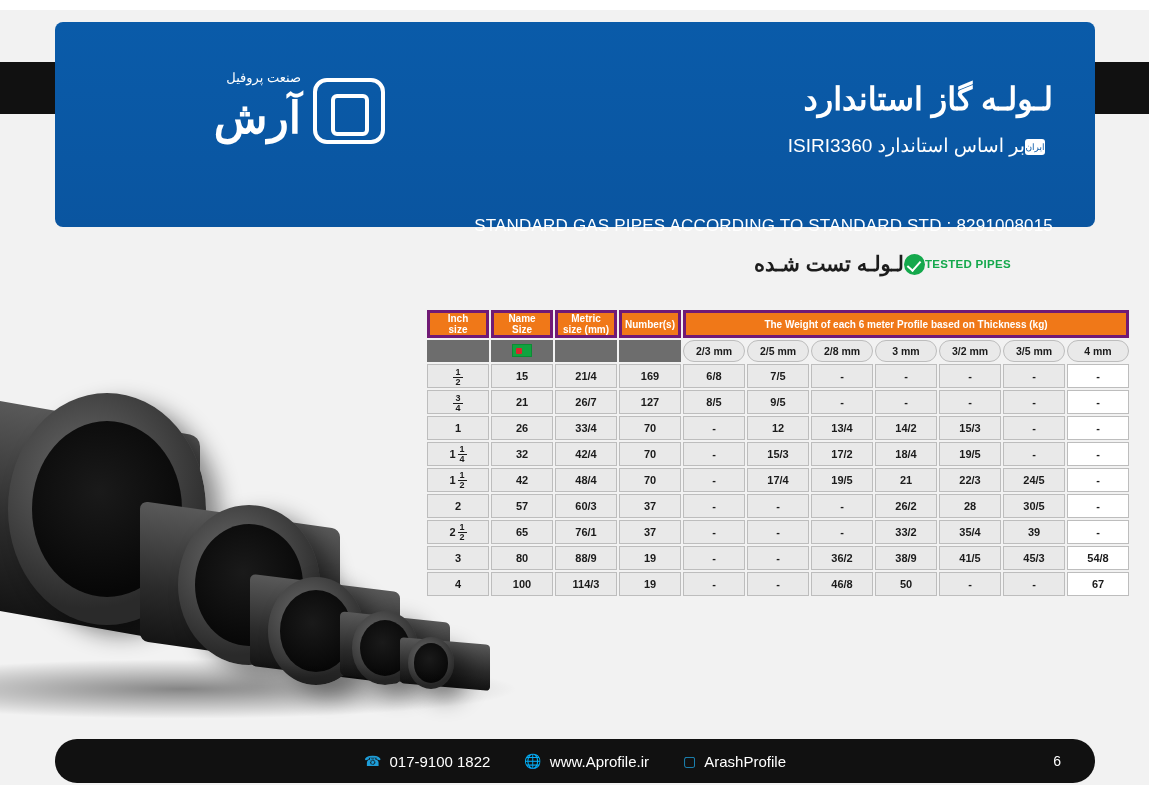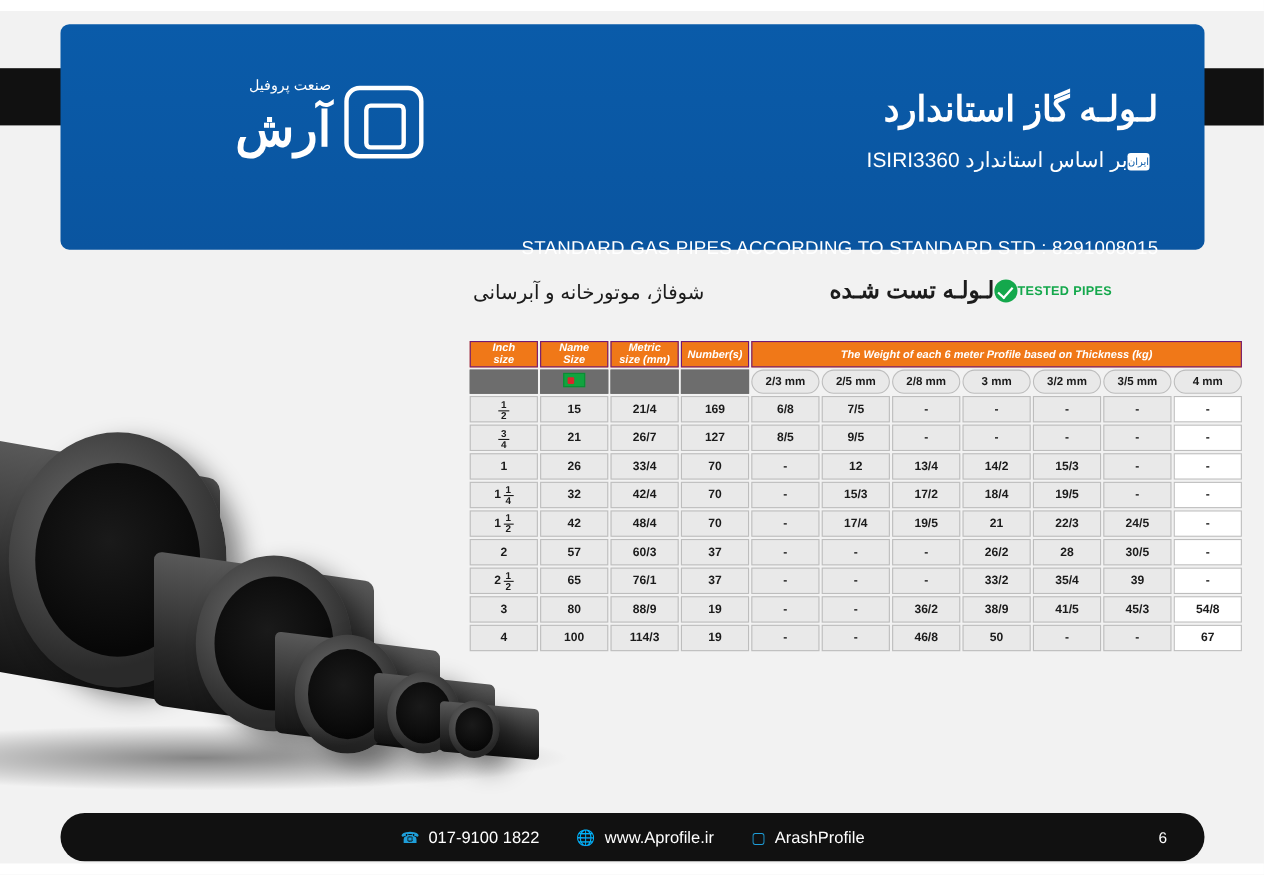--- a/index.html
+++ b/index.html
@@ -92,23 +92,22 @@
   .tbl {
     position:absolute; left:425px; top:308px;
     border-collapse:separate; border-spacing:2px;
     font-size:11px; text-align:center;
   }
   .tbl th, .tbl td {
     padding:0; height:24px; font-weight:bold; color:#1b1b1b; background:#e9e9e9;
     border:1px solid #bdbdbd; width:62px;
   }
   .tbl th.hd {
-    background:#f07818; color:#ffffff; border:1px solid #701a75; font-size:10px; line-height:11px;
+    background:#f07818; color:#ffffff; border:3px solid #701a75; font-size:10px; line-height:11px;
     height:22px;
-    font-style:italic;
   }
   .tbl th.hd-wide { width:auto; }
   .tbl td.sub {
     background:#6d6d6d; border:1px solid #6d6d6d; height:22px;
   }
   .tbl td.thk {
     background:#e9e9e9; font-size:10.5px; height:22px;border-radius:11px;
   }
   .tbl td.white { background:#ffffff; }
   .flag {
@@ -185,21 +184,20 @@
       <span class="hdr-badge">ایران</span><span>بر اساس استاندارد ISIRI3360</span>
     </div>
     <div class="hdr-en">STANDARD GAS PIPES  ACCORDING TO STANDARD STD : 8291008015</div>
   </div>
 
   <div class="tested-wrap">
     <span class="tested-fa">لـولـه تست شـده</span>
     <span class="tick"></span>
     <span class="tested-en">TESTED PIPES</span>
   </div>
-  <div class="cap-left">شوفاژ، موتورخانه و آبرسانی</div>
 
   <table class="tbl">
     <thead>
       <tr>
         <th class="hd">Inch<br>size</th>
         <th class="hd">Name<br>Size</th>
         <th class="hd">Metric<br>size (mm)</th>
         <th class="hd">Number(s)</th>
         <th class="hd hd-wide" colspan="7">The Weight of each 6 meter Profile based on Thickness (kg)</th>
       </tr>

